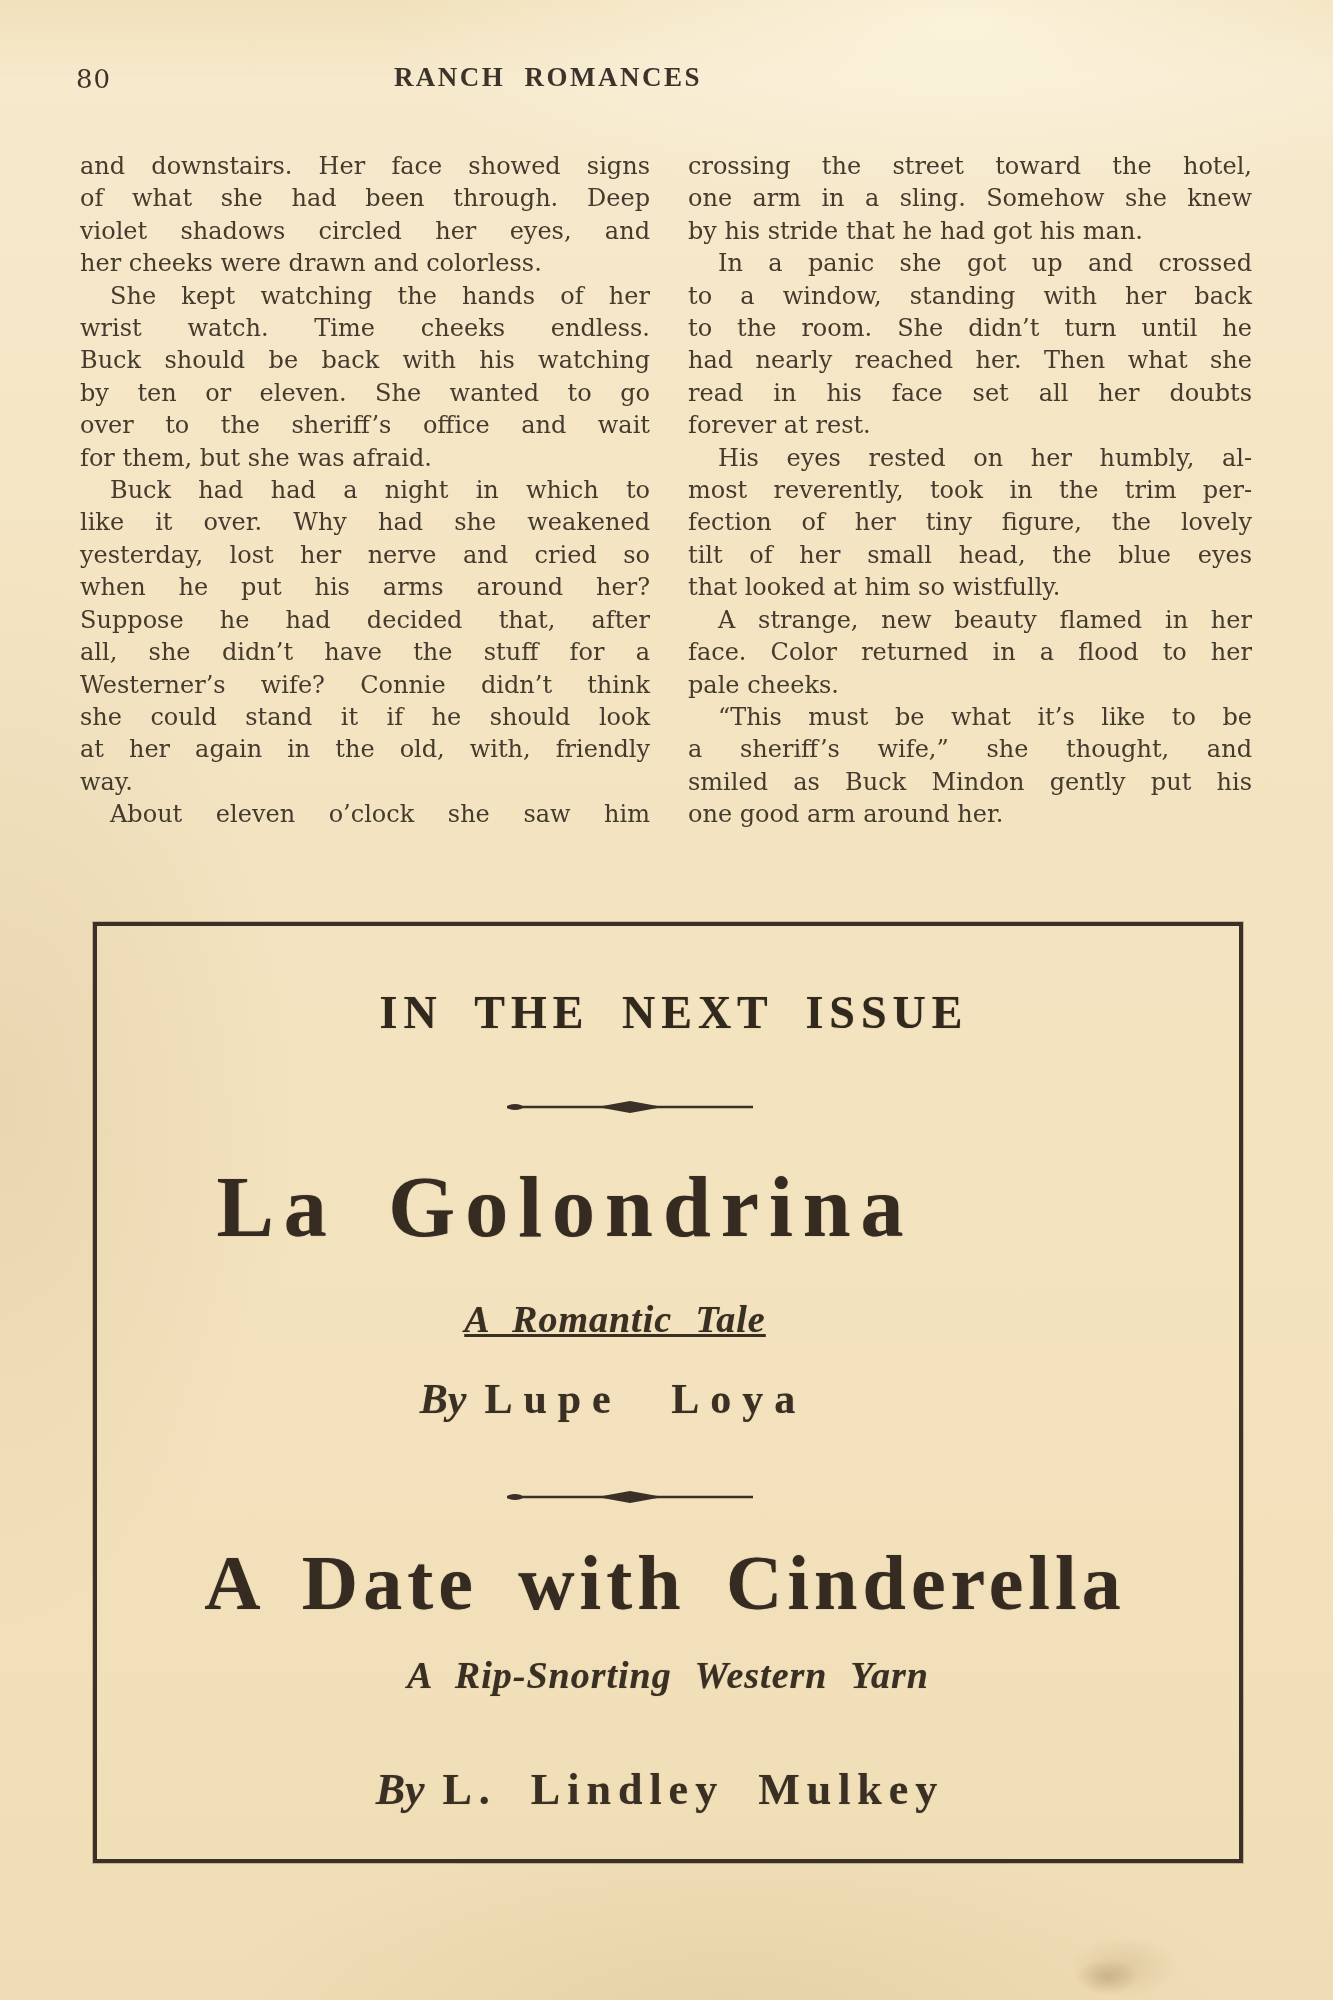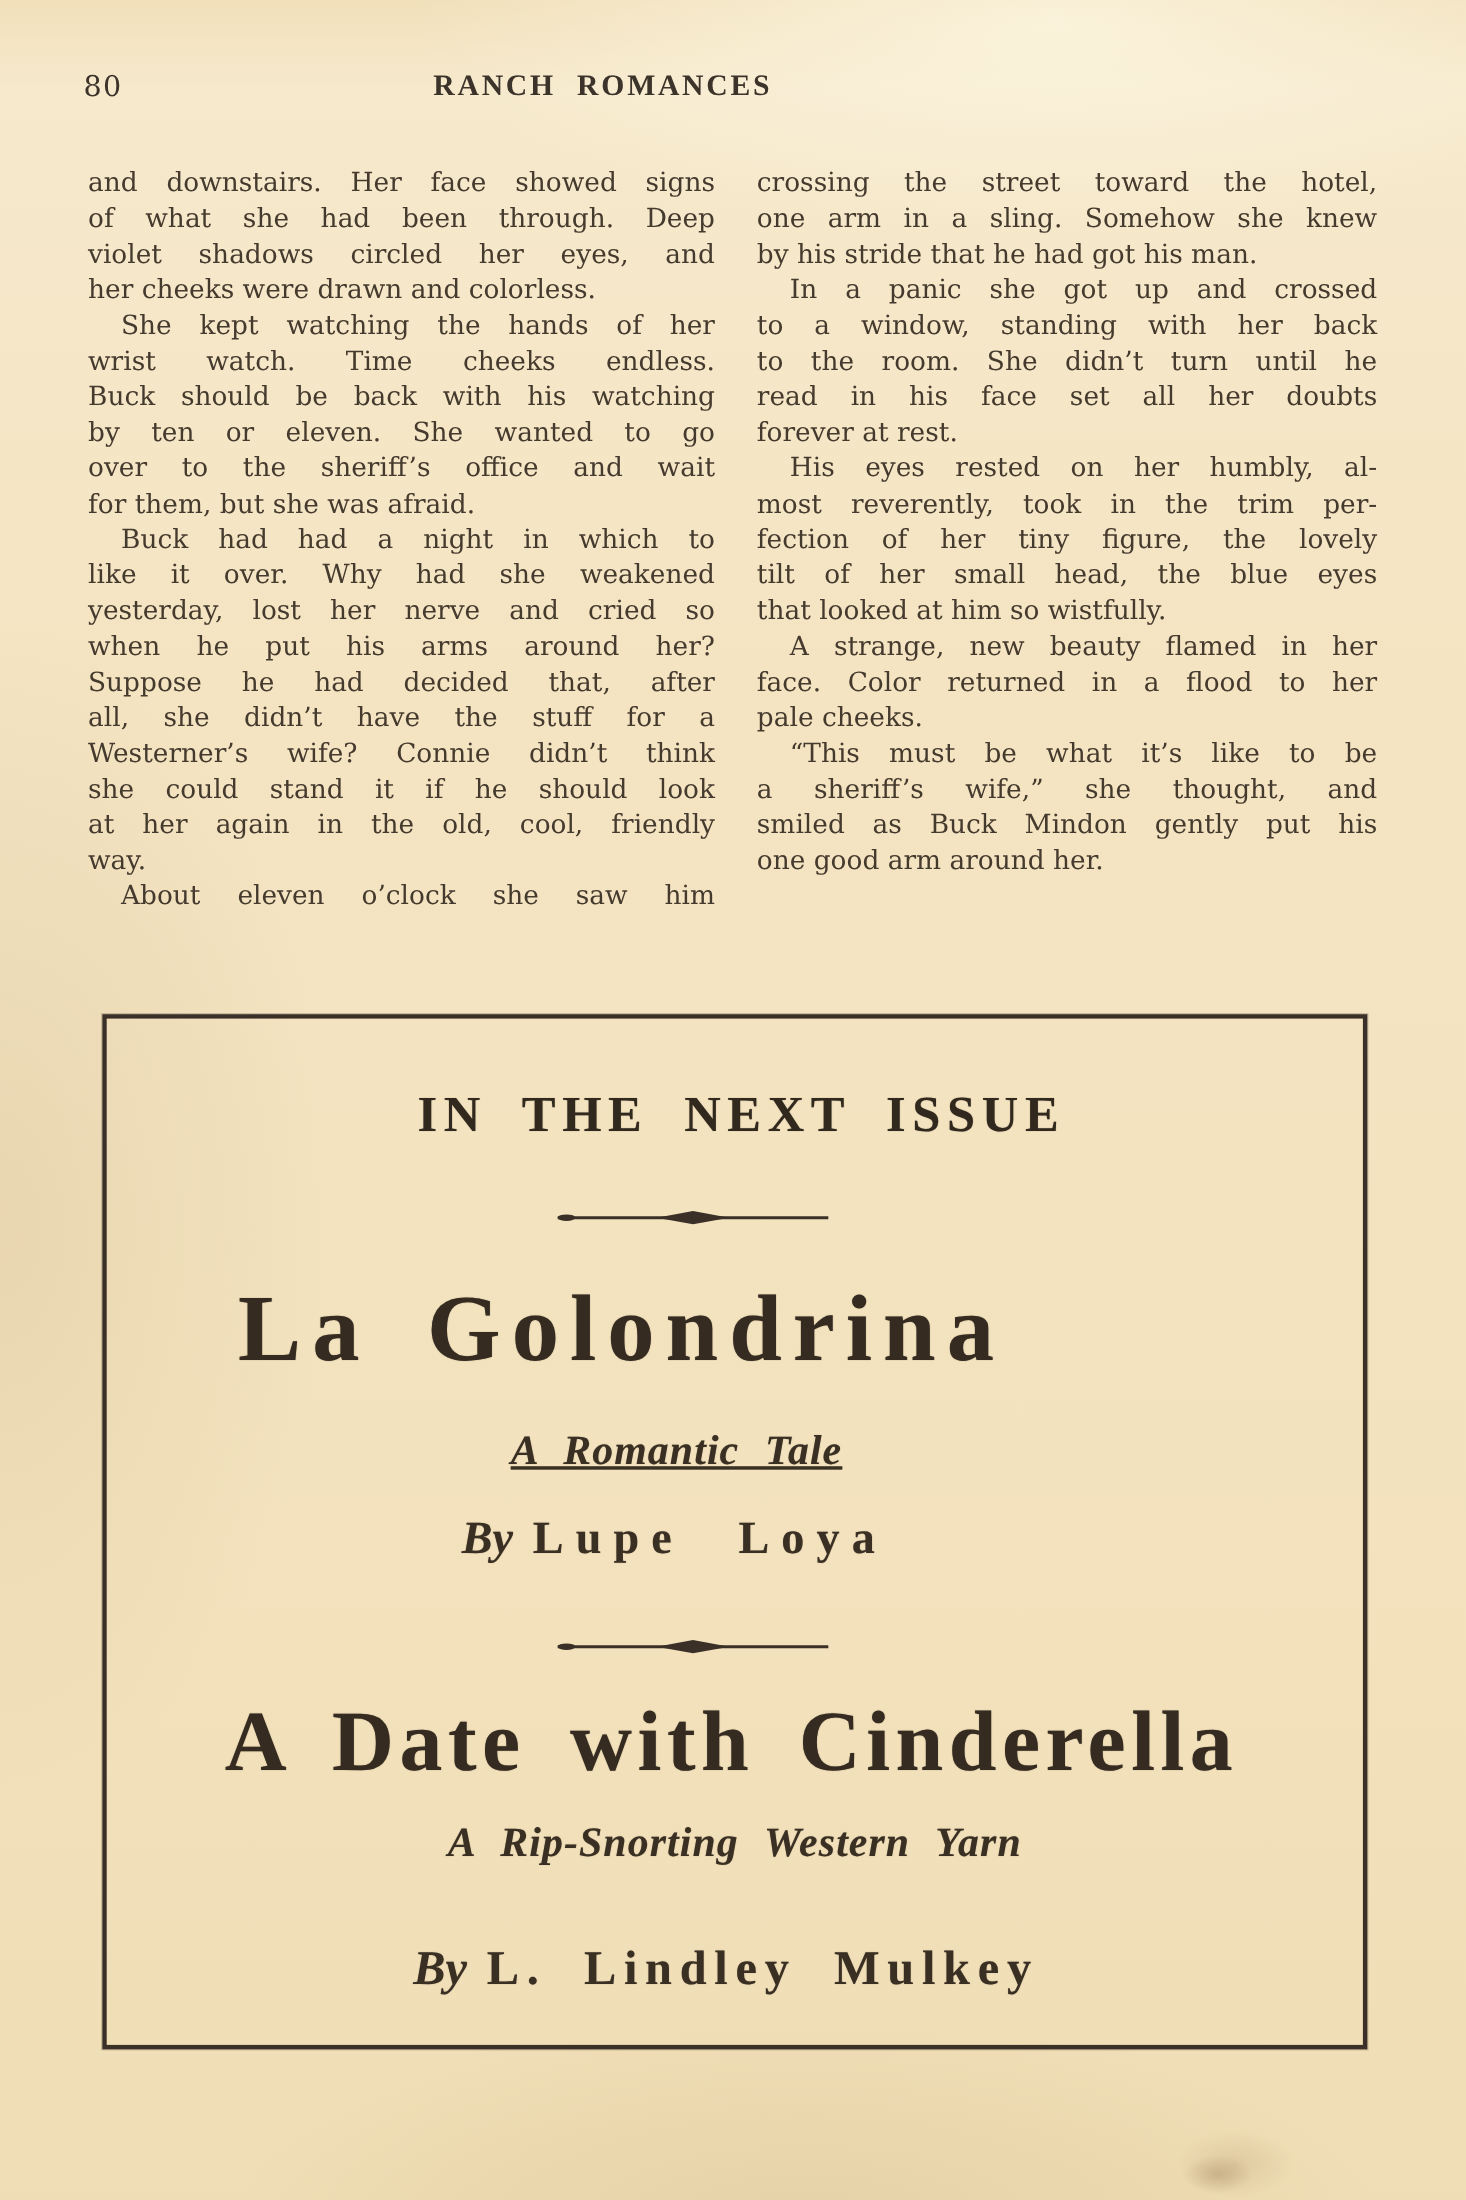--- a/index.html
+++ b/index.html
@@ -104,31 +104,32 @@
         <div class="line">over to the sheriff’s office and wait</div>
         <div class="line end">for them, but she was afraid.</div>
         <div class="line indent">Buck had had a night in which to</div>
         <div class="line">like it over. Why had she weakened</div>
         <div class="line">yesterday, lost her nerve and cried so</div>
         <div class="line">when he put his arms around her?</div>
         <div class="line">Suppose he had decided that, after</div>
         <div class="line">all, she didn’t have the stuff for a</div>
         <div class="line">Westerner’s wife? Connie didn’t think</div>
         <div class="line">she could stand it if he should look</div>
-        <div class="line">at her again in the old, cool, friendly</div>
+        <div class="line">at her again in the old, with, friendly</div>
         <div class="line end">way.</div>
         <div class="line indent">About eleven o’clock she saw him</div>
       </div>
     <div class="col right">
         <div class="line">crossing the street toward the hotel,</div>
         <div class="line">one arm in a sling. Somehow she knew</div>
         <div class="line end">by his stride that he had got his man.</div>
         <div class="line indent">In a panic she got up and crossed</div>
         <div class="line">to a window, standing with her back</div>
         <div class="line">to the room. She didn’t turn until he</div>
+        <div class="line">had nearly reached her. Then what she</div>
         <div class="line">read in his face set all her doubts</div>
         <div class="line end">forever at rest.</div>
         <div class="line indent">His eyes rested on her humbly, al-</div>
         <div class="line">most reverently, took in the trim per-</div>
         <div class="line">fection of her tiny figure, the lovely</div>
         <div class="line">tilt of her small head, the blue eyes</div>
         <div class="line end">that looked at him so wistfully.</div>
         <div class="line indent">A strange, new beauty flamed in her</div>
         <div class="line">face.  Color returned in a flood to her</div>
         <div class="line end">pale cheeks.</div>

